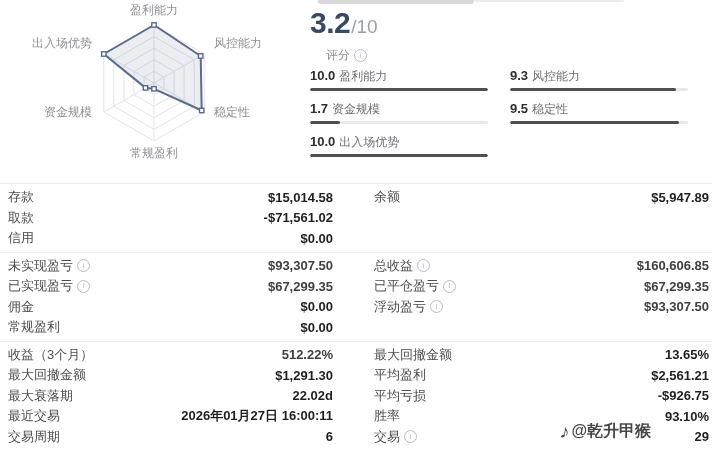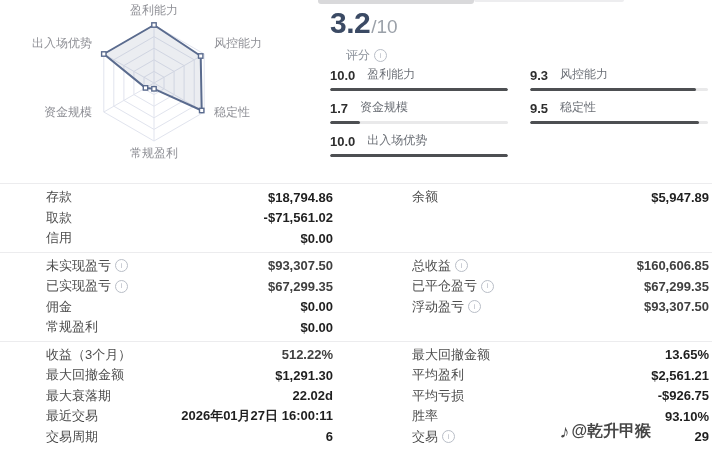--- a/index.html
+++ b/index.html
@@ -7,40 +7,40 @@
   .stage{position:relative;width:712px;height:452px;background:#fff;overflow:hidden;}
 
   
   .top-remnant{position:absolute;left:318px;top:0;width:156px;height:4px;background:#d9d9db;border-radius:0 0 3px 3px;}
   .top-remnant2{position:absolute;left:474px;top:0;width:150px;height:2px;background:#ededef;border-radius:0 0 2px 2px;}
 
   
   #radar{position:absolute;left:0;top:0;}
 
   
-  .score-panel{position:absolute;left:330px;top:6px;width:378px;}
+  .score-panel{position:absolute;left:310px;top:6px;width:378px;}
   .score-head{line-height:34px;}
   .score-val{font-size:30px;font-weight:700;color:#3b4a64;letter-spacing:-.5px;}
   .score-max{font-size:19px;color:#9ba1a9;margin-left:1px;}
   .score-sub{margin-top:2px;font-size:12px;color:#8a9099;display:flex;align-items:center;gap:4px;margin-left:16px;}
   .info-icon{display:inline-flex;align-items:center;justify-content:center;width:11px;height:11px;border:1px solid #b9bec7;border-radius:50%;font-size:8px;line-height:1;color:#b9bec7;font-style:normal;flex:0 0 auto;cursor:help;}
   .score-grid{position:absolute;left:0;top:62px;display:grid;grid-template-columns:178px 178px;column-gap:22px;}
   .score-item{margin-bottom:10px;}
-  .score-item .line{display:flex;align-items:flex-end;gap:12px;height:15px;font-size:13px;}
+  .score-item .line{display:flex;align-items:flex-start;gap:4px;height:15px;font-size:13px;}
   .score-item .num{font-weight:700;color:#2e2e2e;}
   .score-item .lbl{font-size:12px;color:#6b6f76;}
   .score-bar{margin-top:5px;height:3px;background:#e9e9ea;border-radius:2px;overflow:hidden;}
   .score-bar .fill{height:100%;background:#4d4f52;border-radius:2px;}
 
   
   .rows-wrap{position:absolute;left:0;top:183px;width:712px;}
   .sec{display:grid;grid-template-columns:325px 335px;column-gap:41px;padding:3px 3px 3px 8px;border-top:1px solid #ececee;align-items:start;}
   .col{display:block;}
   .stat-row{height:20.5px;display:flex;justify-content:space-between;align-items:center;font-size:13px;}
-  .stat-label{color:#4d4d4d;display:flex;align-items:center;gap:4px;white-space:nowrap;margin-left:38px;}
+  .stat-label{color:#4d4d4d;display:flex;align-items:center;gap:4px;white-space:nowrap;}
   .stat-value{font-weight:700;color:#1f1f1f;white-space:nowrap;}
   .stat-value.green{color:#404040;}
 
   
   .watermark{position:absolute;left:560px;top:421px;display:flex;align-items:center;gap:2px;color:#2e2e2e;font-weight:700;font-size:16px;opacity:.88;text-shadow:0 0 2px #fff,0 0 3px #fff;pointer-events:none;}
   .wm-icon{font-size:19px;transform:rotate(8deg);line-height:1;}
 </style>
 </head>
 <body>
 
@@ -132,21 +132,21 @@
       </div>
   </div>
 
   <div class="rows-wrap" id="sections">
       <div class="sec">
         <div class="col">
           <div class="stat-row">
             <span class="stat-label">
               <span>存款</span>
             </span>
-            <span class="stat-value">$18,794.86</span>
+            <span class="stat-value">$15,014.58</span>
           </div>
           <div class="stat-row">
             <span class="stat-label">
               <span>取款</span>
             </span>
             <span class="stat-value">-$71,561.02</span>
           </div>
           <div class="stat-row">
             <span class="stat-label">
               <span>信用</span>

